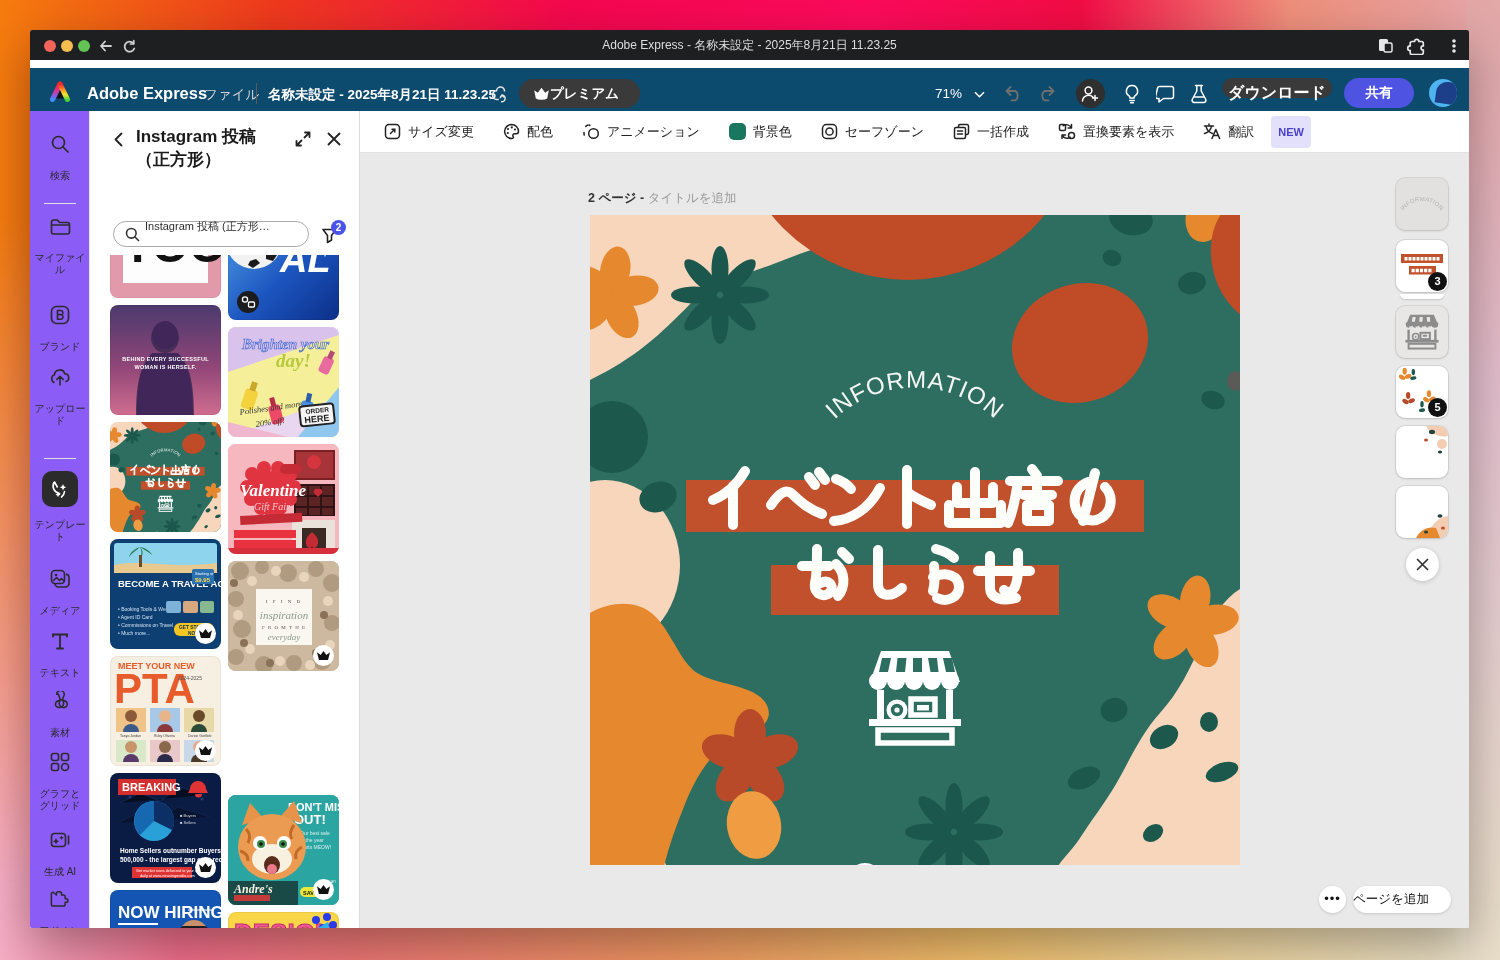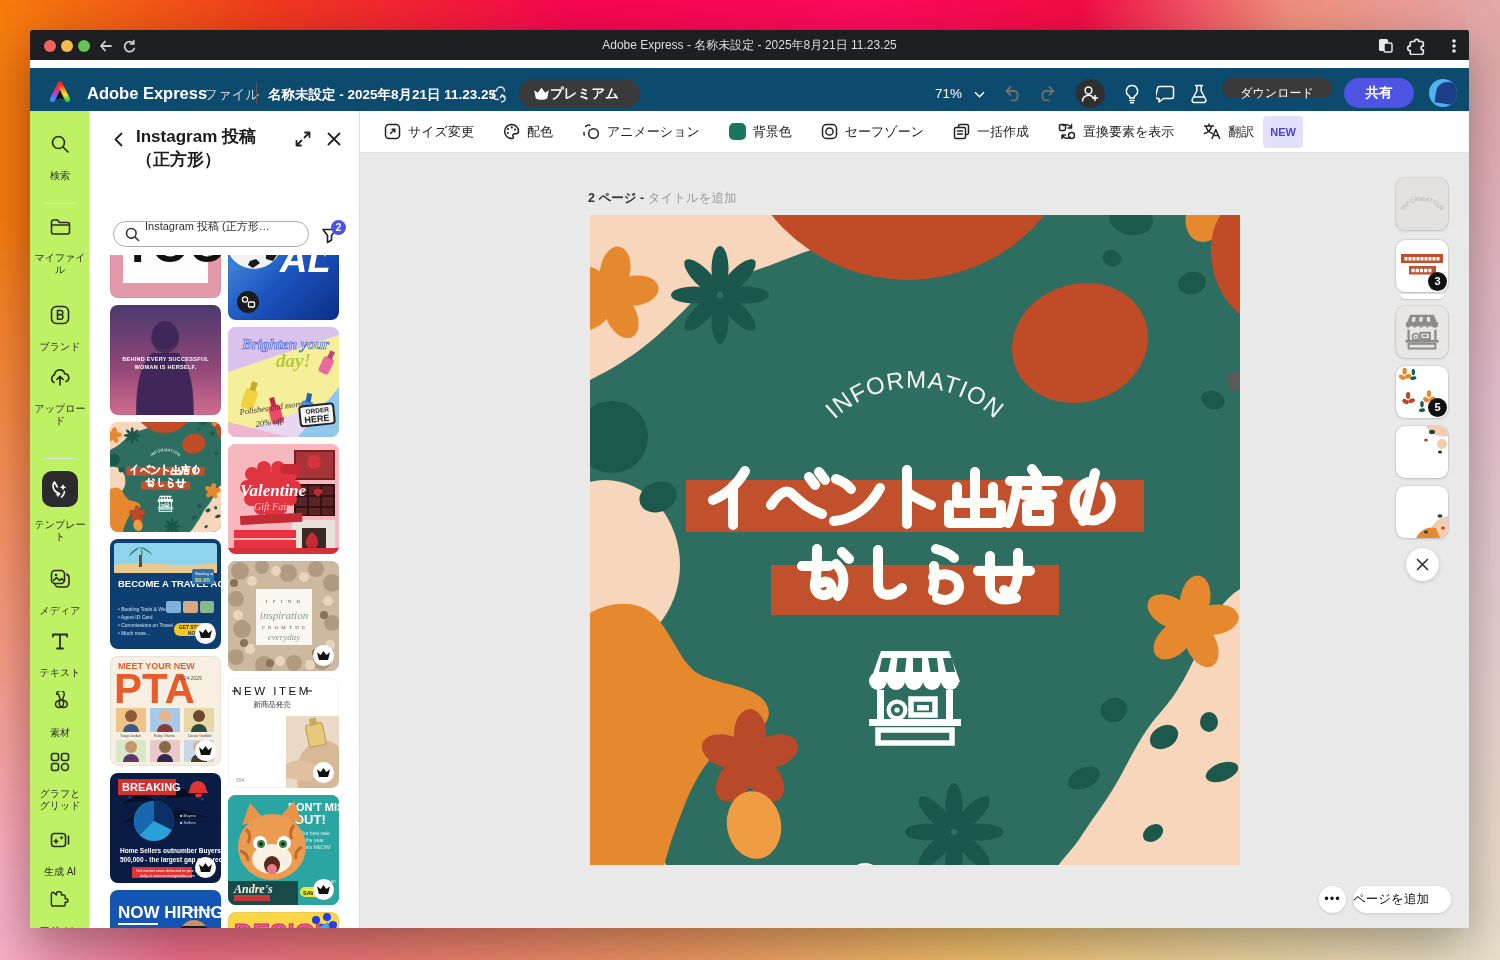--- a/index.html
+++ b/index.html
@@ -5,21 +5,21 @@
 html,body{width:1500px;height:960px;overflow:hidden;font-family:"Liberation Sans",sans-serif}
 #bg1{position:absolute;inset:0;background:linear-gradient(90deg,#f67c0e 0%,#ef3a1d 18%,#f5074f 38%,#fc0a5c 58%,#f20c44 72%,#ef8f7b 86%,#e5a7ab 100%)}
 #bg2{position:absolute;inset:0;background:linear-gradient(90deg,#f6aec6 0%,#f4708d 12%,#f27a77 24%,#f49a63 45%,#f6c36d 65%,#f2d9a2 82%,#ece4d0 100%);-webkit-mask-image:linear-gradient(to top,#000 0%,#000 8%,transparent 78%);mask-image:linear-gradient(to top,#000 0%,#000 8%,transparent 78%)}
 #bg3{position:absolute;top:0;right:0;width:34px;height:100%;background:linear-gradient(180deg,#e2a7a6 0%,#e3c0d2 40%,#e6cdd4 60%,#eadfc9 100%);opacity:.85}
 #win{position:absolute;left:30px;top:30px;width:1439px;height:898px;border-radius:2px;overflow:hidden;background:#fff;box-shadow:0 18px 50px rgba(0,0,0,.35)}
 #titlebar{position:absolute;left:0;top:0;width:100%;height:30px;background:#1e1f21}
 .tl{position:absolute;top:10px;width:12px;height:12px;border-radius:50%}
 #titletext{position:absolute;top:0;left:0;width:100%;height:30px;line-height:31px;text-align:center;color:#dedede;font-size:12px}
 #appbar{position:absolute;left:0;top:38px;width:100%;height:51px;background:#0c4a6e}
 #main{position:absolute;left:0;top:81px;width:1439px;height:817px;background:#e9e9e9}
-#rail{position:absolute;left:0;top:0;width:60px;height:817px;background:#bef264;border-right:1px solid #e4e4e4}
+#rail{position:absolute;left:0;top:0;width:60px;height:817px;background:#8b5cf6;border-right:1px solid #e4e4e4}
 #panel{position:absolute;left:60px;top:0;width:270px;height:817px;background:#fff;border-right:1px solid #dcdcdc;overflow:hidden}
 #canvas{position:absolute;left:330px;top:0;right:0;height:817px}
 #toolbar{position:absolute;left:0;top:0;width:100%;height:42px;background:#fff;border-bottom:1px solid #e2e2e2;display:flex;align-items:center;padding-left:24px;color:#222}
 .tbi{display:flex;align-items:center;gap:7px;font-size:13px;color:#222;margin-right:29px;white-space:nowrap}
 #pagelabel{position:absolute;left:228px;top:79px;font-size:12.5px;color:#9b9b9b}
 #pagelabel b{color:#333;font-weight:bold}
 #artholder{position:absolute;left:230px;top:104px;width:650px;height:650px}
 .railitem{position:absolute;left:0;width:60px;text-align:center;color:#2a2a2a}
 .railitem .lbl{font-size:10px;line-height:11.5px;display:block;margin-top:12px;color:#2a2a2a}
 .railsep{position:absolute;left:14px;width:32px;height:1px;background:#e0e0e0}
@@ -111,21 +111,21 @@
         <path d="M8 1.5 a5.6 5.6 0 0 1 3.2 10.2 c-.8.6-1.2 1.2-1.2 2.3 h-4 c0-1.1-.4-1.7-1.2-2.3 A5.6 5.6 0 0 1 8 1.5Z"></path>
         <path d="M5.8 16.5 h4.4 M6.6 18.8 h2.8"></path>
       </svg>
     <svg width="19" height="18" style="position:absolute;left:1126px;top:17px" viewBox="0 0 19 18" fill="none" stroke="#fff" stroke-width="1.5" stroke-linejoin="round">
         <path d="M1.5 3.5 a2 2 0 0 1 2-2 h12 a2 2 0 0 1 2 2 v8 a2 2 0 0 1-2 2 h-8 l-4.5 3.5 v-3.5 h-1.5 a2 2 0 0 1-2-2Z"></path>
       </svg>
     <svg width="18" height="20" style="position:absolute;left:1160px;top:16px" viewBox="0 0 18 20" fill="none" stroke="#fff" stroke-width="1.5" stroke-linejoin="round">
         <path d="M5.5 1.5 h7 M6.8 1.5 v5.5 L2.2 15.5 a2.2 2.2 0 0 0 2 3 h9.6 a2.2 2.2 0 0 0 2-3 L11.2 7 V1.5" stroke-linecap="round"></path>
         <path d="M4.5 13 h9" stroke-linecap="round"></path>
       </svg>
-    <div style="position:absolute;left:1192px;top:10px;width:110px;height:20px;border-radius:16px;background:#3a3a3a;color:#fff;font-size:12px;font-weight:normal;line-height:30px;text-align:center">ダウンロード</div>
+    <div style="position:absolute;left:1192px;top:10px;width:110px;height:20px;border-radius:16px;background:#3a3a3a;color:#fff;font-size:16px;font-weight:bold;line-height:30px;text-align:center">ダウンロード</div>
     <div style="position:absolute;left:1314px;top:10px;width:70px;height:30px;border-radius:16px;background:#4e53e2;color:#fff;font-size:13.5px;font-weight:bold;line-height:30px;text-align:center">共有</div>
     <div style="position:absolute;left:1399px;top:11px;width:28px;height:28px;border-radius:50%;background:#4db4f0;overflow:hidden">
         <div style="position:absolute;left:7px;top:3px;width:22px;height:22px;border-radius:50% 0 0 0;background:#1d3f8a;transform:rotate(8deg)"></div>
       </div>
   </div>
   <div id="main">
     <div id="rail">
       <div class="railitem" style="top:23px"><svg width="20" height="20" viewBox="0 0 20 20" fill="none" stroke="#2b2b2b" stroke-width="1.7">
             <circle cx="8.5" cy="8.5" r="6"></circle>
             <path d="M13 13 l5 5" stroke-linecap="round"></path>
@@ -416,38 +416,20 @@
                 <path d="M81 106 a8 8 0 0 1 16 0Z" fill="#4a3a2a"></path>
             </g>
             <g fill="#444" font-size="3.5" font-family="Liberation Sans">
                 <text x="10" y="81">Tanya Jordan</text>
                 <text x="44" y="81">Ruby Oliveira</text>
                 <text x="78" y="81">Darian Gottlieb</text>
               </g>
           </svg>
           <div class="crown"></div>
         </div>
-        <div class="tt" style="left:138px;top:423px;background:#fff">
-          <svg width="111" height="110" viewBox="0 0 111 110" style="position:absolute;left:0;top:0">
-            <g text-anchor="middle" font-family="Liberation Sans">
-                <text x="44" y="17" font-size="11.5" letter-spacing="2.5" fill="#111">NEW ITEM</text>
-                <text x="44" y="29" font-size="7.5" fill="#333">新商品発売</text>
-              </g>
-            <path d="M4 13 h6 M78 13 h6" stroke="#111" stroke-width="1"></path>
-            <rect x="58" y="38" width="53" height="72" fill="#ead9c4"></rect>
-            <path d="M70 110 C66 86 72 72 84 66 C98 60 108 64 111 70 V110Z" fill="#d8b894"></path>
-            <g transform="rotate(-12 88 60)">
-                <rect x="80" y="46" width="17" height="22" rx="2" fill="#e8c87c" stroke="#b89850" stroke-width="1"></rect>
-                <rect x="85" y="40" width="7" height="7" fill="#caa85a"></rect>
-              </g>
-            <path d="M58 86 C70 80 84 82 92 90 l-10 14 -24-4Z" fill="#e0c0a0"></path>
-            <text x="8" y="104" font-size="5" fill="#999" font-family="Liberation Sans">594.</text>
-          </svg>
-          <div class="crown"></div>
-        </div>
         <div class="tt" style="left:20px;top:518px;background:#0b1c44">
           <svg width="111" height="110" viewBox="0 0 111 110" style="position:absolute;left:0;top:0">
             <g opacity=".5" stroke="#2a4a8a" stroke-width=".6">
                 <path d="M10 30 L30 20 50 28 70 14 95 22"></path>
                 <path d="M8 50 L28 40 48 48 68 34 100 44" opacity=".6"></path>
               </g>
             <g fill="#2a4a8a" opacity=".7">
                 <circle cx="20" cy="24" r="1.5"></circle>
                 <circle cx="44" cy="30" r="1.5"></circle>
                 <circle cx="70" cy="16" r="1.5"></circle>
@@ -571,21 +553,21 @@
               <path d="M4.5 8 h5 M4.5 11 h5" stroke-linecap="round"></path>
             </svg>一括作成</span>
         <span class="tbi"><svg width="18" height="17" viewBox="0 0 18 17" fill="none" stroke="#222" stroke-width="1.5" stroke-linecap="round" stroke-linejoin="round">
               <rect x="1.5" y="1.5" width="6" height="6" rx="1.5"></rect>
               <rect x="10.5" y="9.5" width="6" height="6" rx="3"></rect>
               <path d="M13.5 1.5 v3.5 h-3.5 M13.2 4.7 a5.5 5.5 0 0 0-8-2 M4 15.5 v-3.5 h3.5 M4.3 12.3 a5.5 5.5 0 0 0 8 2"></path>
             </svg>置換要素を表示</span>
         <span class="tbi"><svg width="18" height="17" viewBox="0 0 18 17" fill="none" stroke="#222" stroke-width="1.5" stroke-linecap="round" stroke-linejoin="round">
               <path d="M1.5 3 h9 M6 1 v2 M3 3 c.5 3.5 3.5 6.5 6.5 7.5 M8.5 3 C8 6.5 5 9.5 1.5 10.5"></path>
               <path d="M9 15.5 L12.8 6.5 16.6 15.5 M10.5 12.5 h4.6"></path>
-            </svg>翻訳<span style="background:#e3e0fb;color:#4a43c8;font-size:11px;font-weight:bold;padding:10px 7px;border-radius:4px;margin-left:2px">NEW</span></span>
+            </svg>翻訳<span style="background:#e3e0fb;color:#4a43c8;font-size:11px;font-weight:bold;padding:10px 7px;border-radius:4px;margin-left:10px">NEW</span></span>
       </div>
       <div id="pagelabel"><b>2 ページ -</b> タイトルを追加</div>
       <div id="artholder"><svg width="650" height="650" viewBox="0 0 650 650">
             <use href="#artdesign"></use>
           </svg></div>
       <div id="thumbcol">
         <div class="pthumb" style="top:0;background:#e3e1df">
           <svg width="52" height="52" viewBox="0 0 52 52">
               <path id="minarc" d="M7 33 A 23 23 0 0 1 45 33" fill="none"></path>
               <text font-size="6" fill="#b5b2af" letter-spacing=".2" text-anchor="middle" font-family="Liberation Sans"><textPath href="#minarc" startOffset="50%">INFORMATION</textPath></text>

